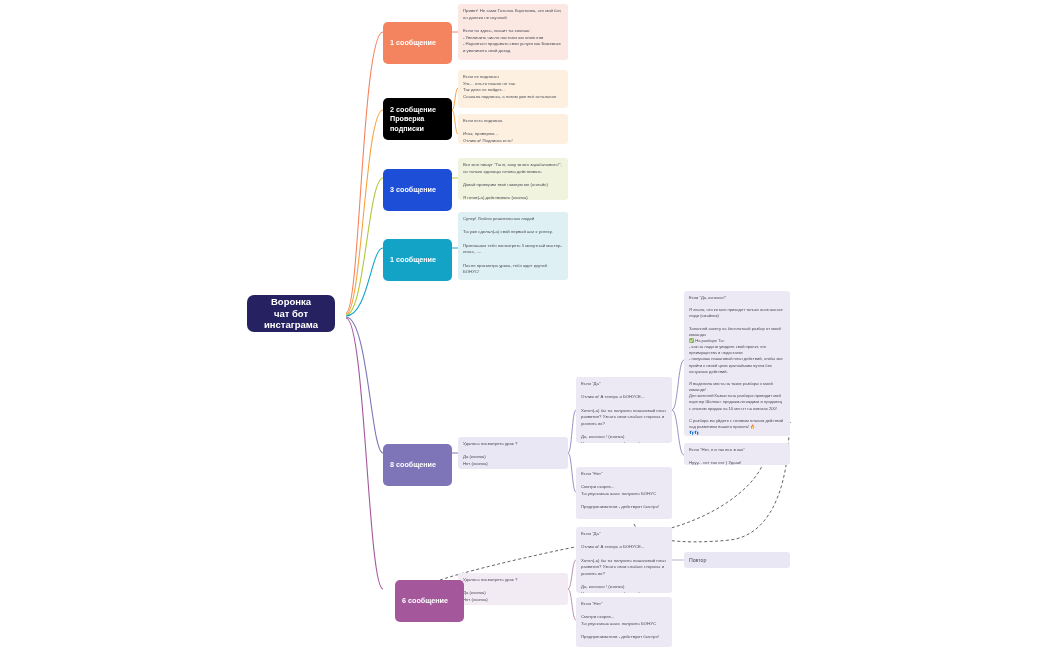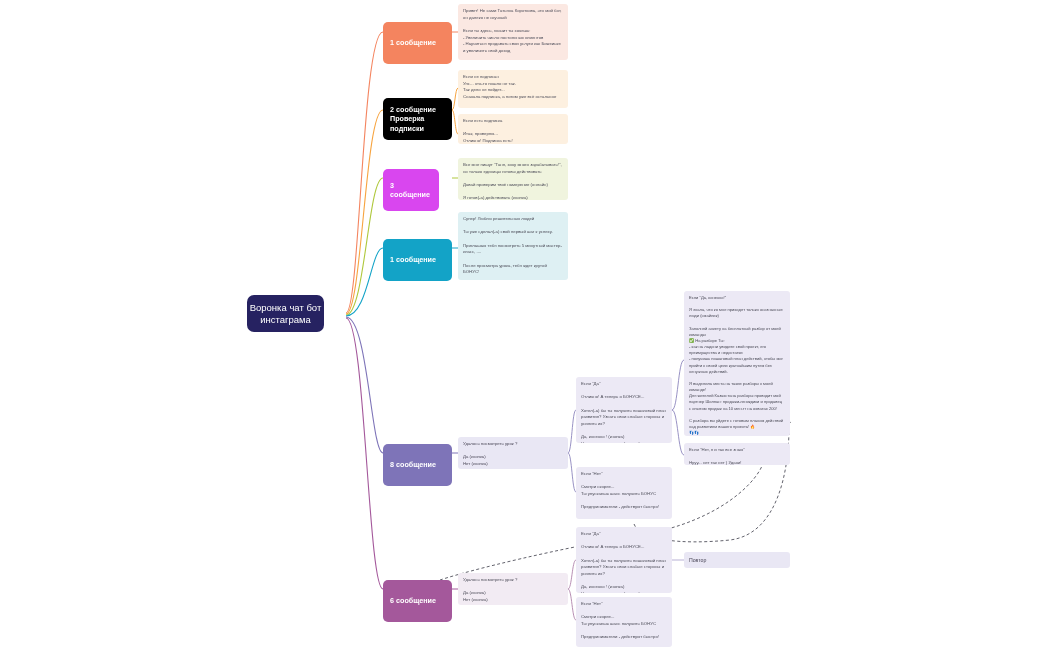--- a/index.html
+++ b/index.html
@@ -20,30 +20,30 @@
     position: absolute;
     left: 0; top: 0;
     width: 1050px; height: 650px;
     pointer-events: none;
   }
 
   
   .root-node {
     position: absolute;
     left: 247px; top: 295px;
-    width: 77px; height: 37px;
+    width: 88px; height: 37px;
     background: #262261;
     color: #ffffff;
     border-radius: 7px;
     display: flex; align-items: center; justify-content: center;
     text-align: center;
     font-size: 9.5px;
-    font-weight: normal;
+    font-weight: bold;
     line-height: 1.25;
-    padding: 2px 0;
+    padding: 2px 19px;
     z-index: 6;
   }
 
   
   .branch-label {
     position: absolute;
     border-radius: 5px;
     color: #ffffff;
     font-size: 7.2px;
     font-weight: bold;
@@ -119,27 +119,27 @@
   </svg>
 
   <div class="root-node">Воронка чат бот
 инстаграма</div>
 
   <div class="branch-label" style="left:383px; top:22px; width:69px; height:20px; background:#F4845F;">1 сообщение</div>
 
   <div class="branch-label" style="left:383px; top:98px; width:69px; height:25px; background:#000000;">2 сообщение
 Проверка подписки</div>
 
-  <div class="branch-label" style="left:383px; top:169px; width:56px; height:18px; background:#d946ef;">3 сообщение</div>
+  <div class="branch-label" style="left:383px; top:169px; width:69px; height:18px; background:#1d4ed8;">3 сообщение</div>
 
   <div class="branch-label" style="left:383px; top:239px; width:69px; height:18px; background:#13A3C7;">1 сообщение</div>
 
   <div class="branch-label" style="left:383px; top:444px; width:69px; height:18px; background:#7E74B8;">8 сообщение</div>
 
-  <div class="branch-label" style="left:383px; top:580px; width:69px; height:18px; background:#A4589B;">6 сообщение</div>
+  <div class="branch-label" style="left:395px; top:580px; width:69px; height:18px; background:#A4589B;">6 сообщение</div>
 
   <div class="card" style="left:458px; top:4px; width:110px; height:56px; background:#fbe8e2;">Привет! Не сами Татьяна Короткова, это мой бот, он далеко не скучный
 
 Если ты здесь, значит ты хочешь:
 - Увеличить число постоянных клиентов
 - Научиться продавать свои услуги как Божеиьке и увеличить свой доход
 
 Да, это про меня (кнопка)</div>
 
   <div class="card" style="left:458px; top:70px; width:110px; height:38px; background:#fdf0e0;">Если не подписан

